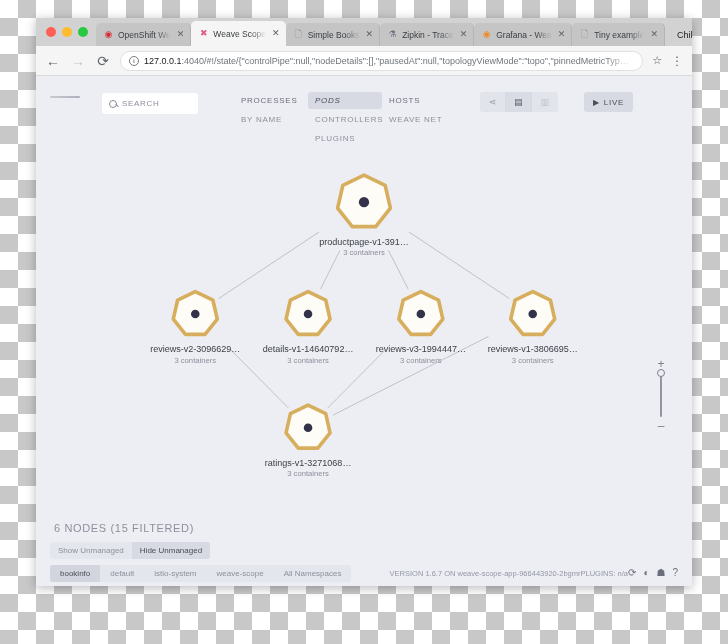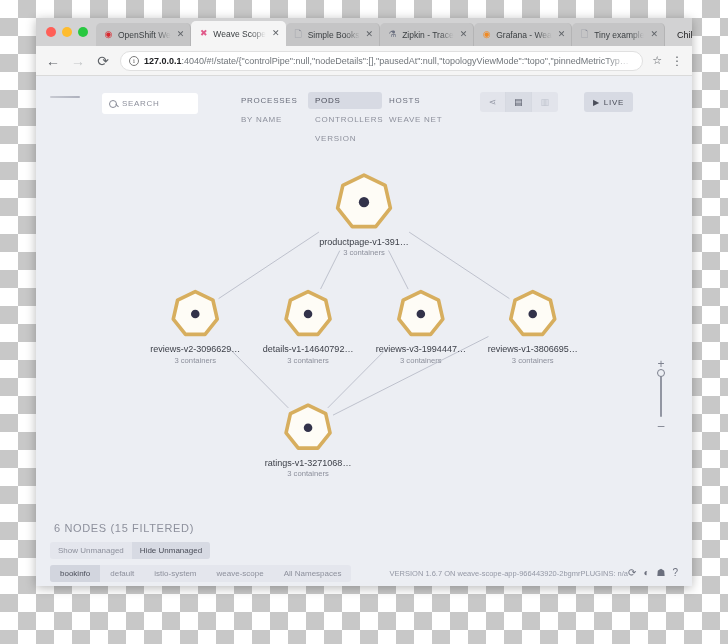--- a/index.html
+++ b/index.html
@@ -164,21 +164,21 @@
   }
   #omnibox-text {
     font-size: 9px;
     color: #70757a;
     white-space: nowrap;
     overflow: hidden;
     flex: 1 1 auto;
     mask-image: linear-gradient(to right, #000 94%, transparent 100%);
     -webkit-mask-image: linear-gradient(to right, #000 94%, transparent 100%);
   }
-  #omnibox-text b { color: #202124; font-weight: bold; }
+  #omnibox-text b { color: #202124; font-weight: normal; }
   #star-icon { font-size: 11px; color: #5f6368; flex: 0 0 auto; }
   #menu-icon {
     font-size: 12px; color: #5f6368; flex: 0 0 auto;
     letter-spacing: 0; line-height: 1;
   }
 
   
   #scope-app {
     flex: 1 1 auto;
     background: #eceef3;
@@ -254,20 +254,21 @@
     letter-spacing: 0.75px;
     color: #8d909c;
     padding: 4px 7px;
     border-radius: 3px;
     white-space: nowrap;
   }
   .topo-item.parent { color: #6b6f7d; }
   .topo-item.selected {
     background: #d7dae3;
     color: #4a4d59;
+    font-style: italic;
   }
 
   #view-mode-group {
     display: flex;
     margin-left: 24px;
     margin-top: 5px;
     background: #e2e4eb;
     border-radius: 3px;
     overflow: hidden;
     flex: 0 0 auto;
@@ -486,21 +487,21 @@
       </div>
 
       <div id="topology-nav">
           <div class="topo-col">
             <div class="topo-item parent">PROCESSES</div>
             <div class="topo-item">BY NAME</div>
           </div>
           <div class="topo-col">
             <div class="topo-item parent selected">PODS</div>
             <div class="topo-item">CONTROLLERS</div>
-            <div class="topo-item">VERSION</div>
+            <div class="topo-item">PLUGINS</div>
           </div>
           <div class="topo-col">
             <div class="topo-item parent">HOSTS</div>
             <div class="topo-item">WEAVE NET</div>
           </div>
         </div>
 
       <div id="view-mode-group">
           <div class="vm-btn">⋖</div>
           <div class="vm-btn active">▤</div>

